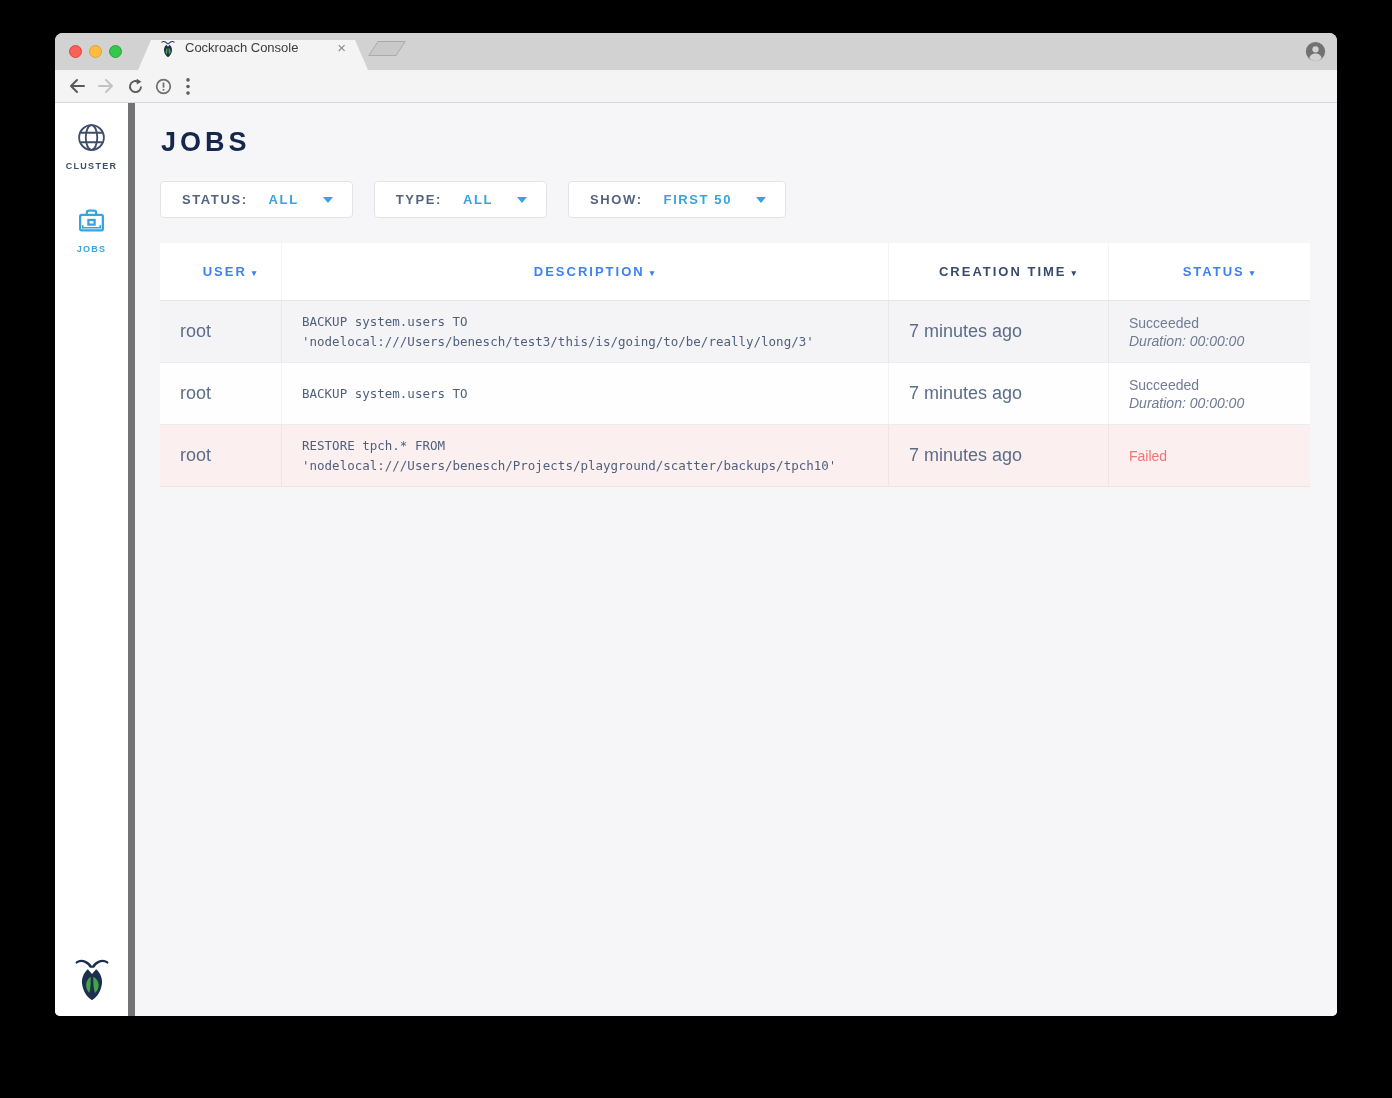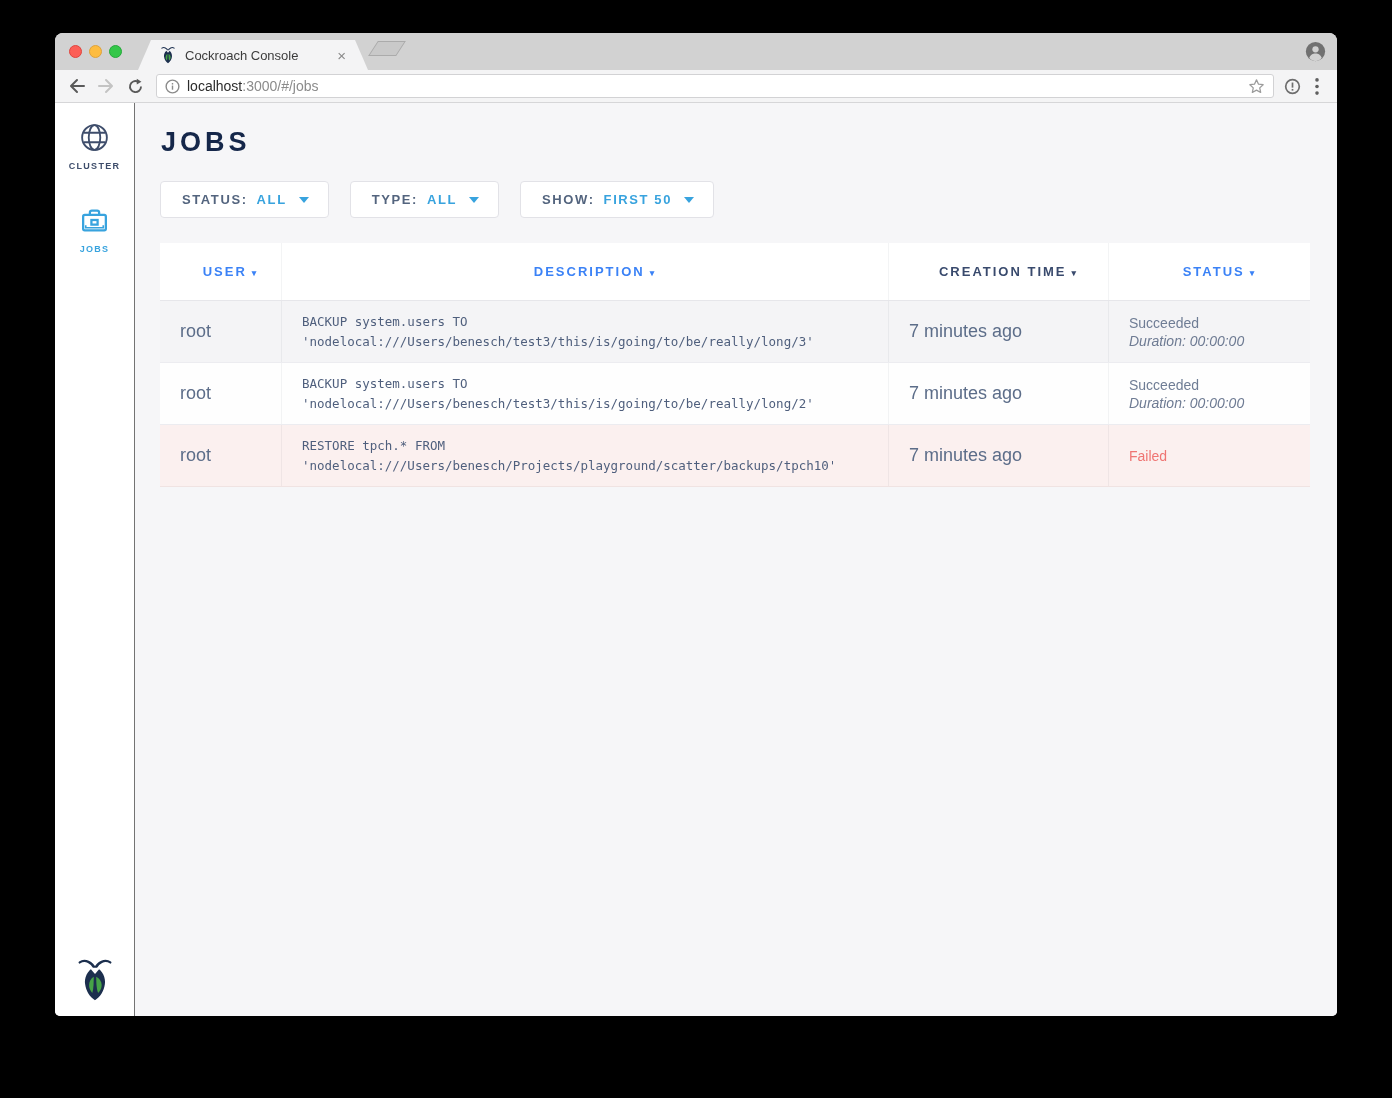--- a/index.html
+++ b/index.html
@@ -14,21 +14,21 @@
   
   .tabbar { position:relative; height:37px; background:#d2d2d2; }
   .traffic { position:absolute; left:14px; top:12px; display:flex; gap:7px; }
   .light { width:13px; height:13px; border-radius:50%; }
   .light.red { background:#fc5f57; border:1px solid #e0443e; }
   .light.yellow { background:#fdbc40; border:1px solid #dea23b; }
   .light.green { background:#34c749; border:1px solid #24a83a; }
 
   .tab {
     position:absolute; left:83px; bottom:0; width:230px; height:30px;
-    background:#f4f4f5; display:flex; align-items:center;
+    background:#f4f4f5; display:flex; align-items:flex-start;
     clip-path:polygon(13px 0, calc(100% - 13px) 0, 100% 100%, 0 100%);
     padding:0 22px;
   }
   .tab-title { font-size:13px; color:#3c3c3c; margin-left:9px; flex:1; white-space:nowrap; overflow:hidden; }
   .tab-close { color:#8a8a8a; font-size:15px; line-height:1; cursor:default; }
   .newtab {
     position:absolute; left:318px; bottom:14px; width:28px; height:15px;
     background:#c9c9c9; border:1px solid #ababab; transform:skewX(-33deg);
   }
   .avatar-btn { position:absolute; right:11px; top:8px; }
@@ -45,42 +45,42 @@
   }
   .url-text { font-size:14px; margin-left:7px; flex:1; white-space:nowrap; }
   .url-host { color:#2b2b2b; }
   .url-rest { color:#8b8b8b; }
   .right-icons { display:flex; align-items:center; margin-left:10px; gap:14px; }
 
   
   .app { display:flex; height:913px; }
 
   .sidebar {
-    width:80px; background:#fff; border-right:1px solid #737373;
+    width:80px; background:#fff; border-right:7px solid #737373;
     position:relative; flex-shrink:0;
   }
   .nav-item { display:flex; flex-direction:column; align-items:center; cursor:pointer; }
   .nav-item .nav-label {
     margin-top:7px; font-size:9px; font-weight:bold; letter-spacing:1.3px; color:#3e4d6b;
   }
   .nav-item.active .nav-label { color:#38a3de; }
   .nav-item-cluster { padding-top:18px; }
   .nav-item-databases { padding-top:30px; }
   .nav-item-jobs { padding-top:33px; }
   .sidebar-logo { position:absolute; bottom:14px; left:50%; transform:translateX(-50%); }
 
   .main { flex:1; padding:24px 26px 0 25px; background:#f6f6f8; }
   .page-title {
     font-size:27px; font-weight:bold; letter-spacing:4px; color:#15274a; margin-left:1px;
   }
 
   .filters { display:flex; margin-top:23px; gap:21px; }
   .filter-btn {
     height:37px; background:#fff; border:1px solid #e2e2e7; border-radius:4px;
-    display:inline-flex; align-items:center; padding:0 19px 0 21px; cursor:pointer;
+    display:inline-flex; align-items:center; padding:0 19px 0 21px; cursor:pointer;gap:12px;
   }
   .filter-label { font-size:13px; font-weight:bold; letter-spacing:1.6px; color:#53647e; }
   .filter-value { font-size:13px; font-weight:bold; letter-spacing:1.6px; color:#38a3de; margin-left:9px; }
   .filter-caret {
     width:0; height:0; border-left:5px solid transparent; border-right:5px solid transparent;
     border-top:6px solid #38a3de; margin-left:12px;
   }
 
   
   .jobs-table { margin-top:25px; width:1150px; background:#fff; }
@@ -151,35 +151,20 @@
           <path d="M9 2 L15 8 L9 14 M14.5 8 H2" fill="none" stroke="#c3c3c3" stroke-width="2" stroke-linecap="round" stroke-linejoin="round"></path>
         </svg>
     </div>
     <div class="nav-icon">
       <svg width="17" height="17" viewBox="0 0 20 20">
           <path d="M16.5 10 A6.5 6.5 0 1 1 12.8 4.2" fill="none" stroke="#5a5a5a" stroke-width="2.2"></path>
           <path d="M11.5 1 L17 4.5 L11.5 7.5 Z" fill="#5a5a5a"></path>
         </svg>
     </div>
 
-    <div class="urlbox">
-      <span>
-        <svg width="15" height="15" viewBox="0 0 16 16">
-            <circle cx="8" cy="8" r="6.8" fill="none" stroke="#8b8b8b" stroke-width="1.5"></circle>
-            <rect x="7.25" y="7" width="1.5" height="4.4" fill="#8b8b8b"></rect>
-            <rect x="7.25" y="4.3" width="1.5" height="1.6" fill="#8b8b8b"></rect>
-          </svg>
-      </span>
-      <span class="url-text"><span class="url-host">localhost</span><span class="url-rest">:3000/#/jobs</span></span>
-      <span>
-        <svg width="17" height="17" viewBox="0 0 20 20">
-            <path d="M10 2.2 L12.4 7.3 L17.8 7.9 L13.8 11.6 L14.9 17 L10 14.3 L5.1 17 L6.2 11.6 L2.2 7.9 L7.6 7.3 Z" fill="none" stroke="#9c9c9c" stroke-width="1.5" stroke-linejoin="round"></path>
-          </svg>
-      </span>
-    </div>
 
     <div class="right-icons">
       <span>
         <svg width="17" height="17" viewBox="0 0 18 18">
             <circle cx="9" cy="9" r="7.2" fill="none" stroke="#6e6e6e" stroke-width="1.8"></circle>
             <rect x="8.1" y="4.8" width="1.8" height="5.4" fill="#6e6e6e"></rect>
             <rect x="8.1" y="11.6" width="1.8" height="1.8" fill="#6e6e6e"></rect>
           </svg>
       </span>
       <span>
@@ -283,21 +268,20 @@
           <div class="td">
             <span class="status-main">Succeeded</span>
             <span class="status-duration">Duration: 00:00:00</span>
           </div>
         </div>
 
         <div class="tr row plain">
           <div class="td cell-user">root</div>
           <div class="td cell-desc">
             <span>BACKUP system.users TO</span>
-            <span>'nodelocal:///Users/benesch/test3/this/is/going/to/be/really/long/2'</span>
           </div>
           <div class="td cell-time">7 minutes ago</div>
           <div class="td">
             <span class="status-main">Succeeded</span>
             <span class="status-duration">Duration: 00:00:00</span>
           </div>
         </div>
 
         <div class="tr row failed-row">
           <div class="td cell-user">root</div>

